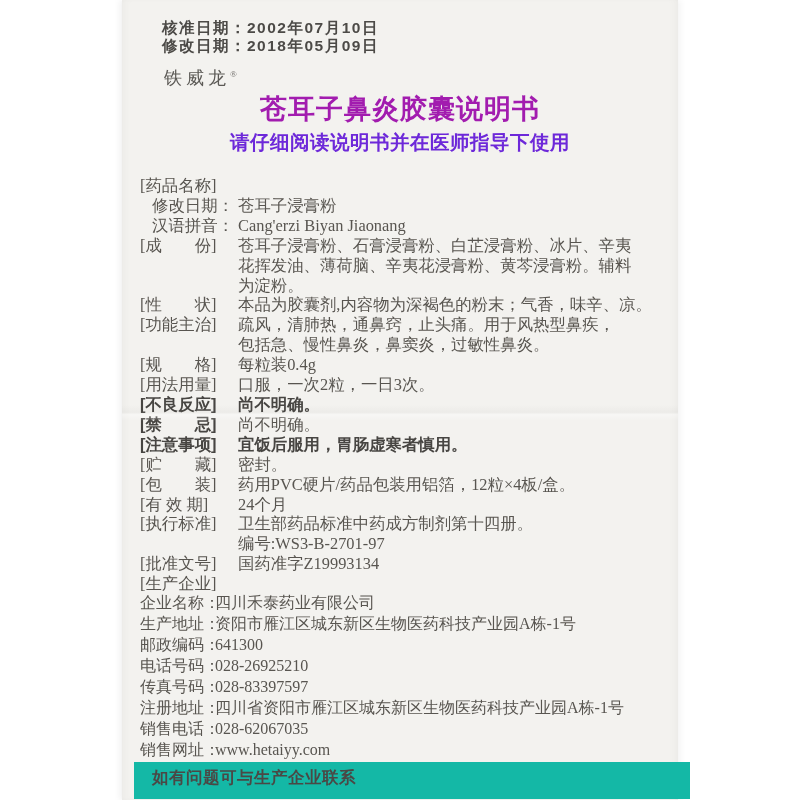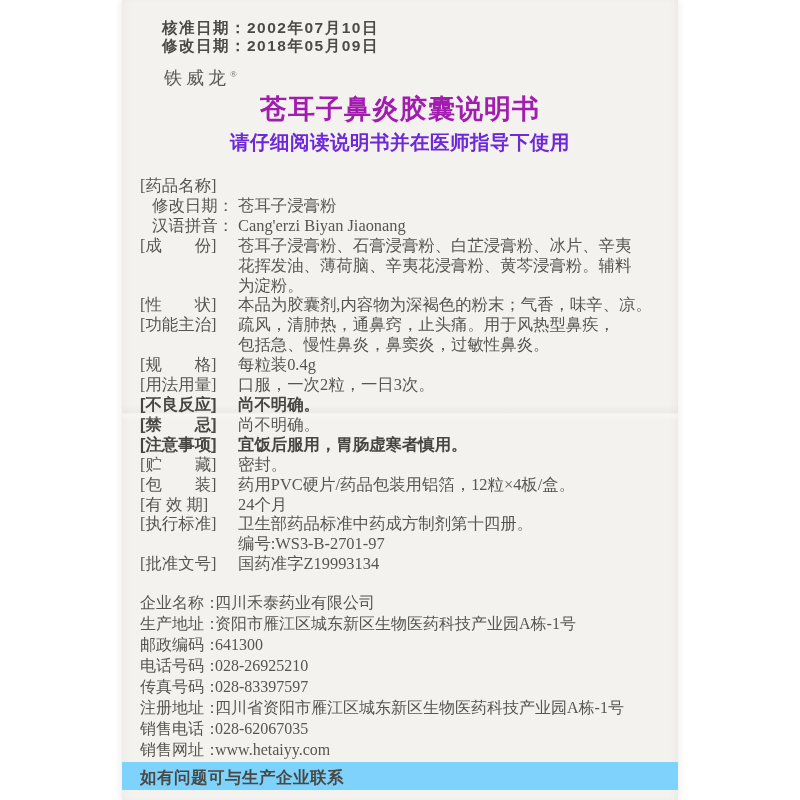--- a/index.html
+++ b/index.html
@@ -54,22 +54,22 @@
     font-family:"Liberation Sans", sans-serif; font-weight:bold; color:#474542;
   }
   .manufacturer {
     position:absolute; top:592px; left:18px; width:530px;
     font-size:16px; line-height:21px; color:#585550;
   }
   .m-row { display:flex; align-items:flex-start; }
   .m-row .lbl { width:75px; flex:none; white-space:pre; }
   .m-row .val { flex:1; }
   .band {
-    position:absolute; top:762px; left:0; width:100%; height:28px;
-    background:#7dd3fc;
+    position:absolute; top:762px; left:12px; width:100%; height:37px;
+    background:#14b8a6;
   }
   .band .band-text {
     padding-left:18px; line-height:30px;
     font-family:"Liberation Sans", sans-serif; font-weight:bold;
     font-size:16.5px; color:#4a4845; letter-spacing:0.5px;
   }
 </style>
 </head>
 <body>
 
@@ -148,20 +148,24 @@
       </div>
     <div class="row">
         <span class="lbl">[执行标准]</span>
         <span class="val">卫生部药品标准中药成方制剂第十四册。
 编号:WS3-B-2701-97</span>
       </div>
     <div class="row">
         <span class="lbl">[批准文号]</span>
         <span class="val">国药准字Z19993134</span>
       </div>
+    <div class="row">
+        <span class="lbl">[生产企业]</span>
+        <span class="val"></span>
+      </div>
   </div>
 
   <div class="manufacturer">
     <div class="m-row">
         <span class="lbl">企业名称：</span>
         <span class="val">四川禾泰药业有限公司</span>
       </div>
     <div class="m-row">
         <span class="lbl">生产地址：</span>
         <span class="val">资阳市雁江区城东新区生物医药科技产业园A栋-1号</span>

